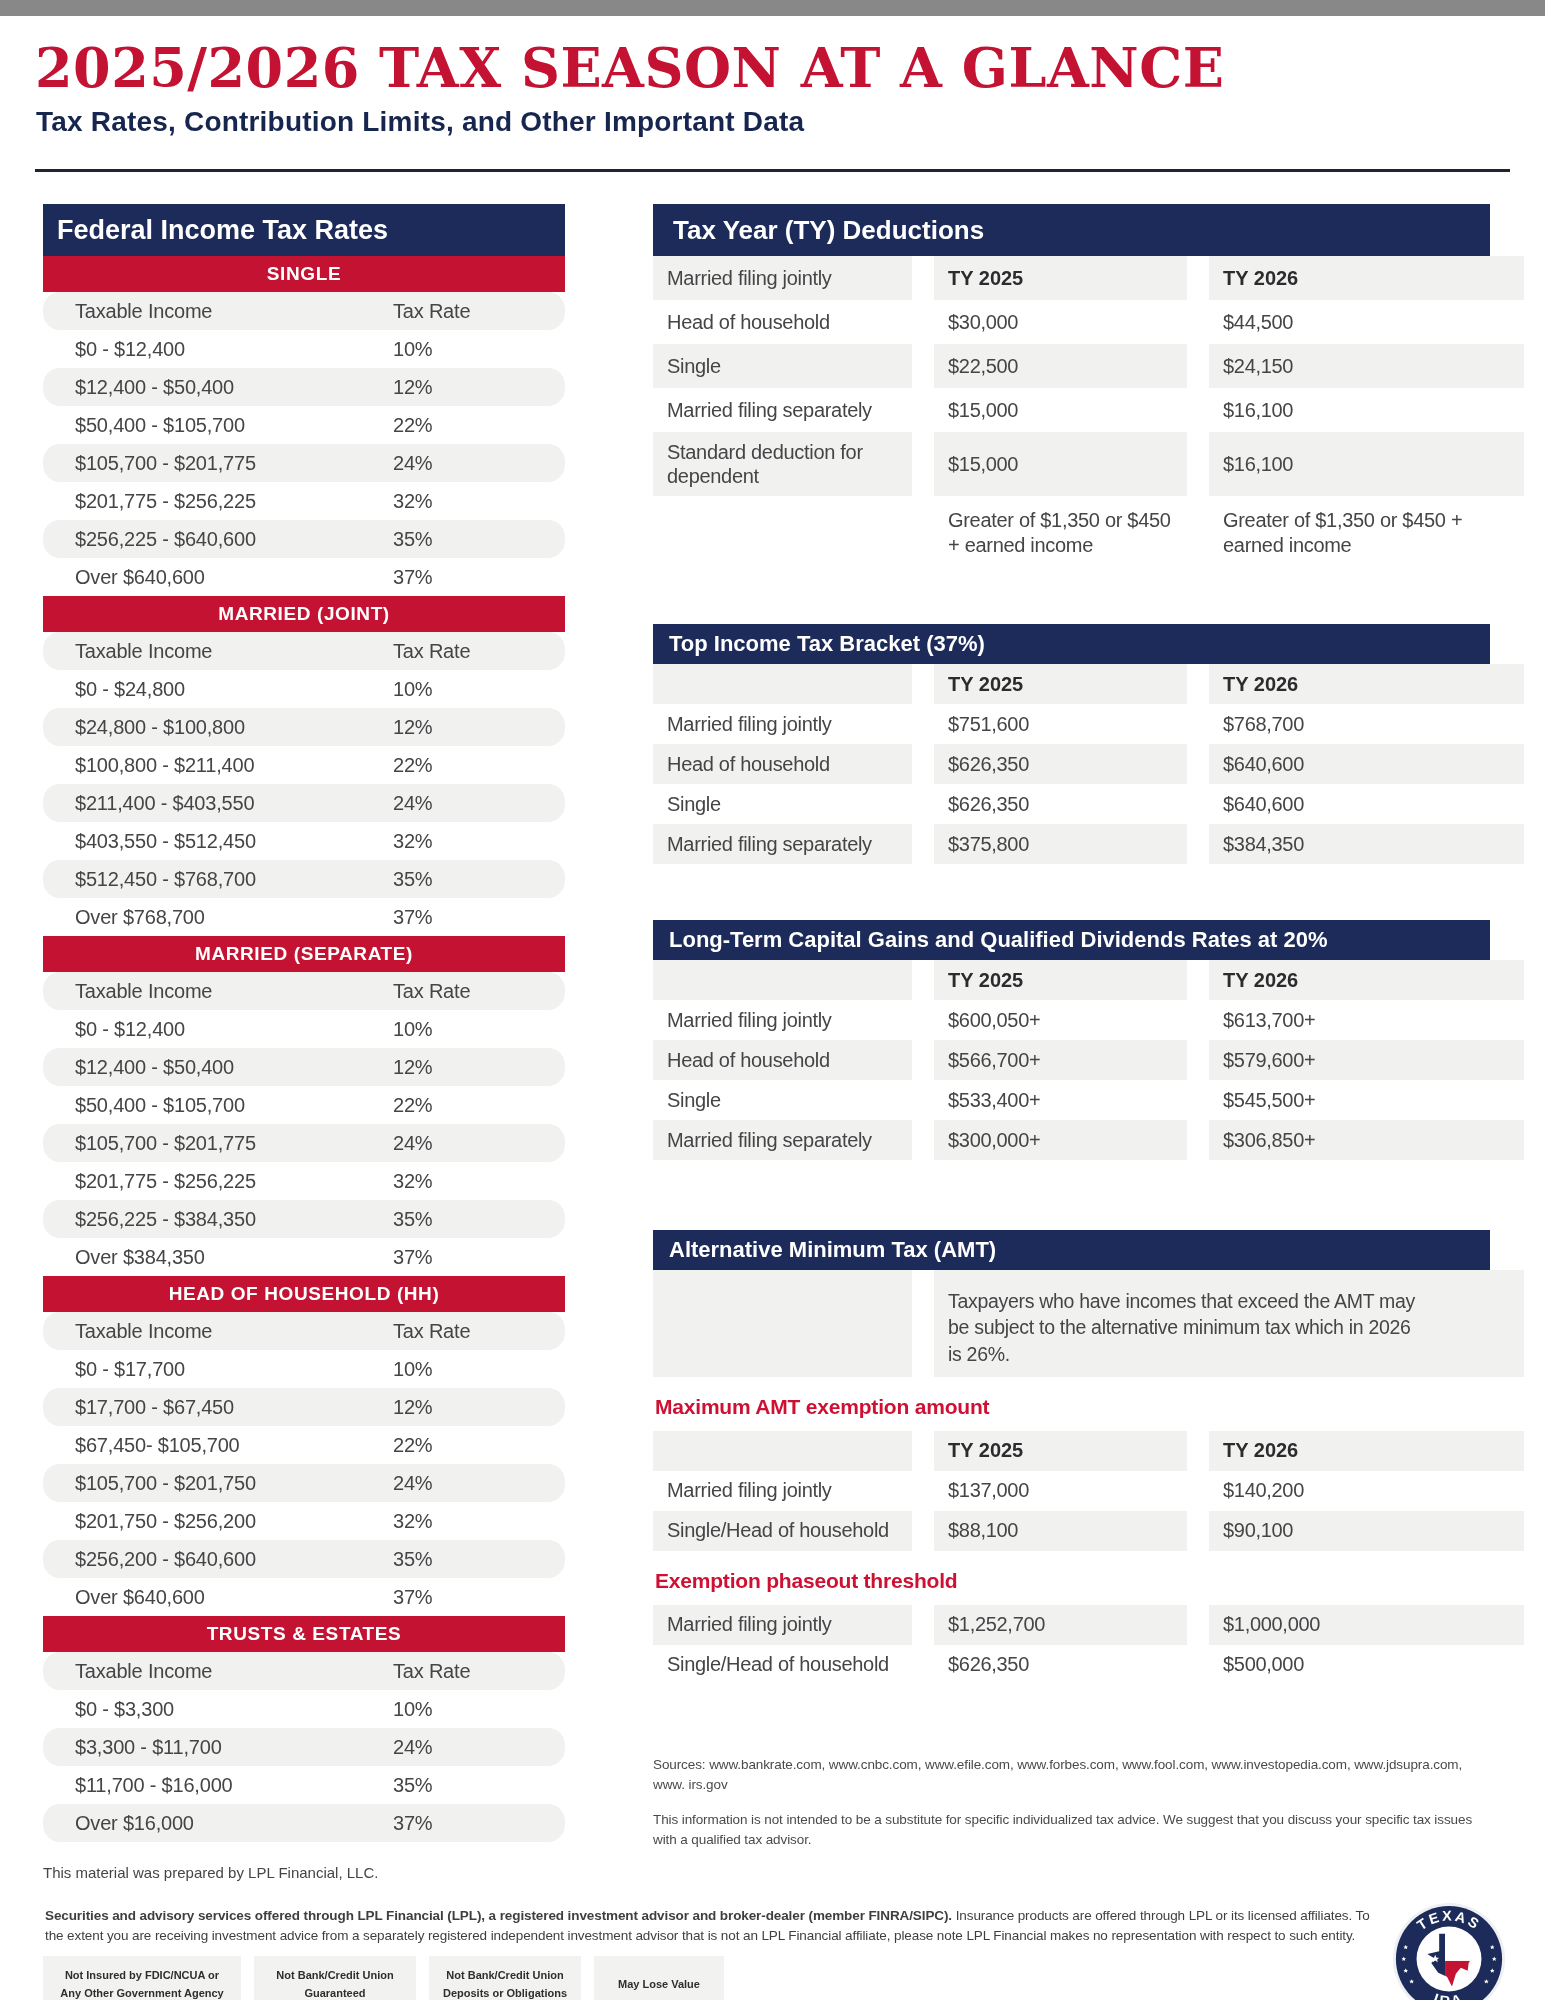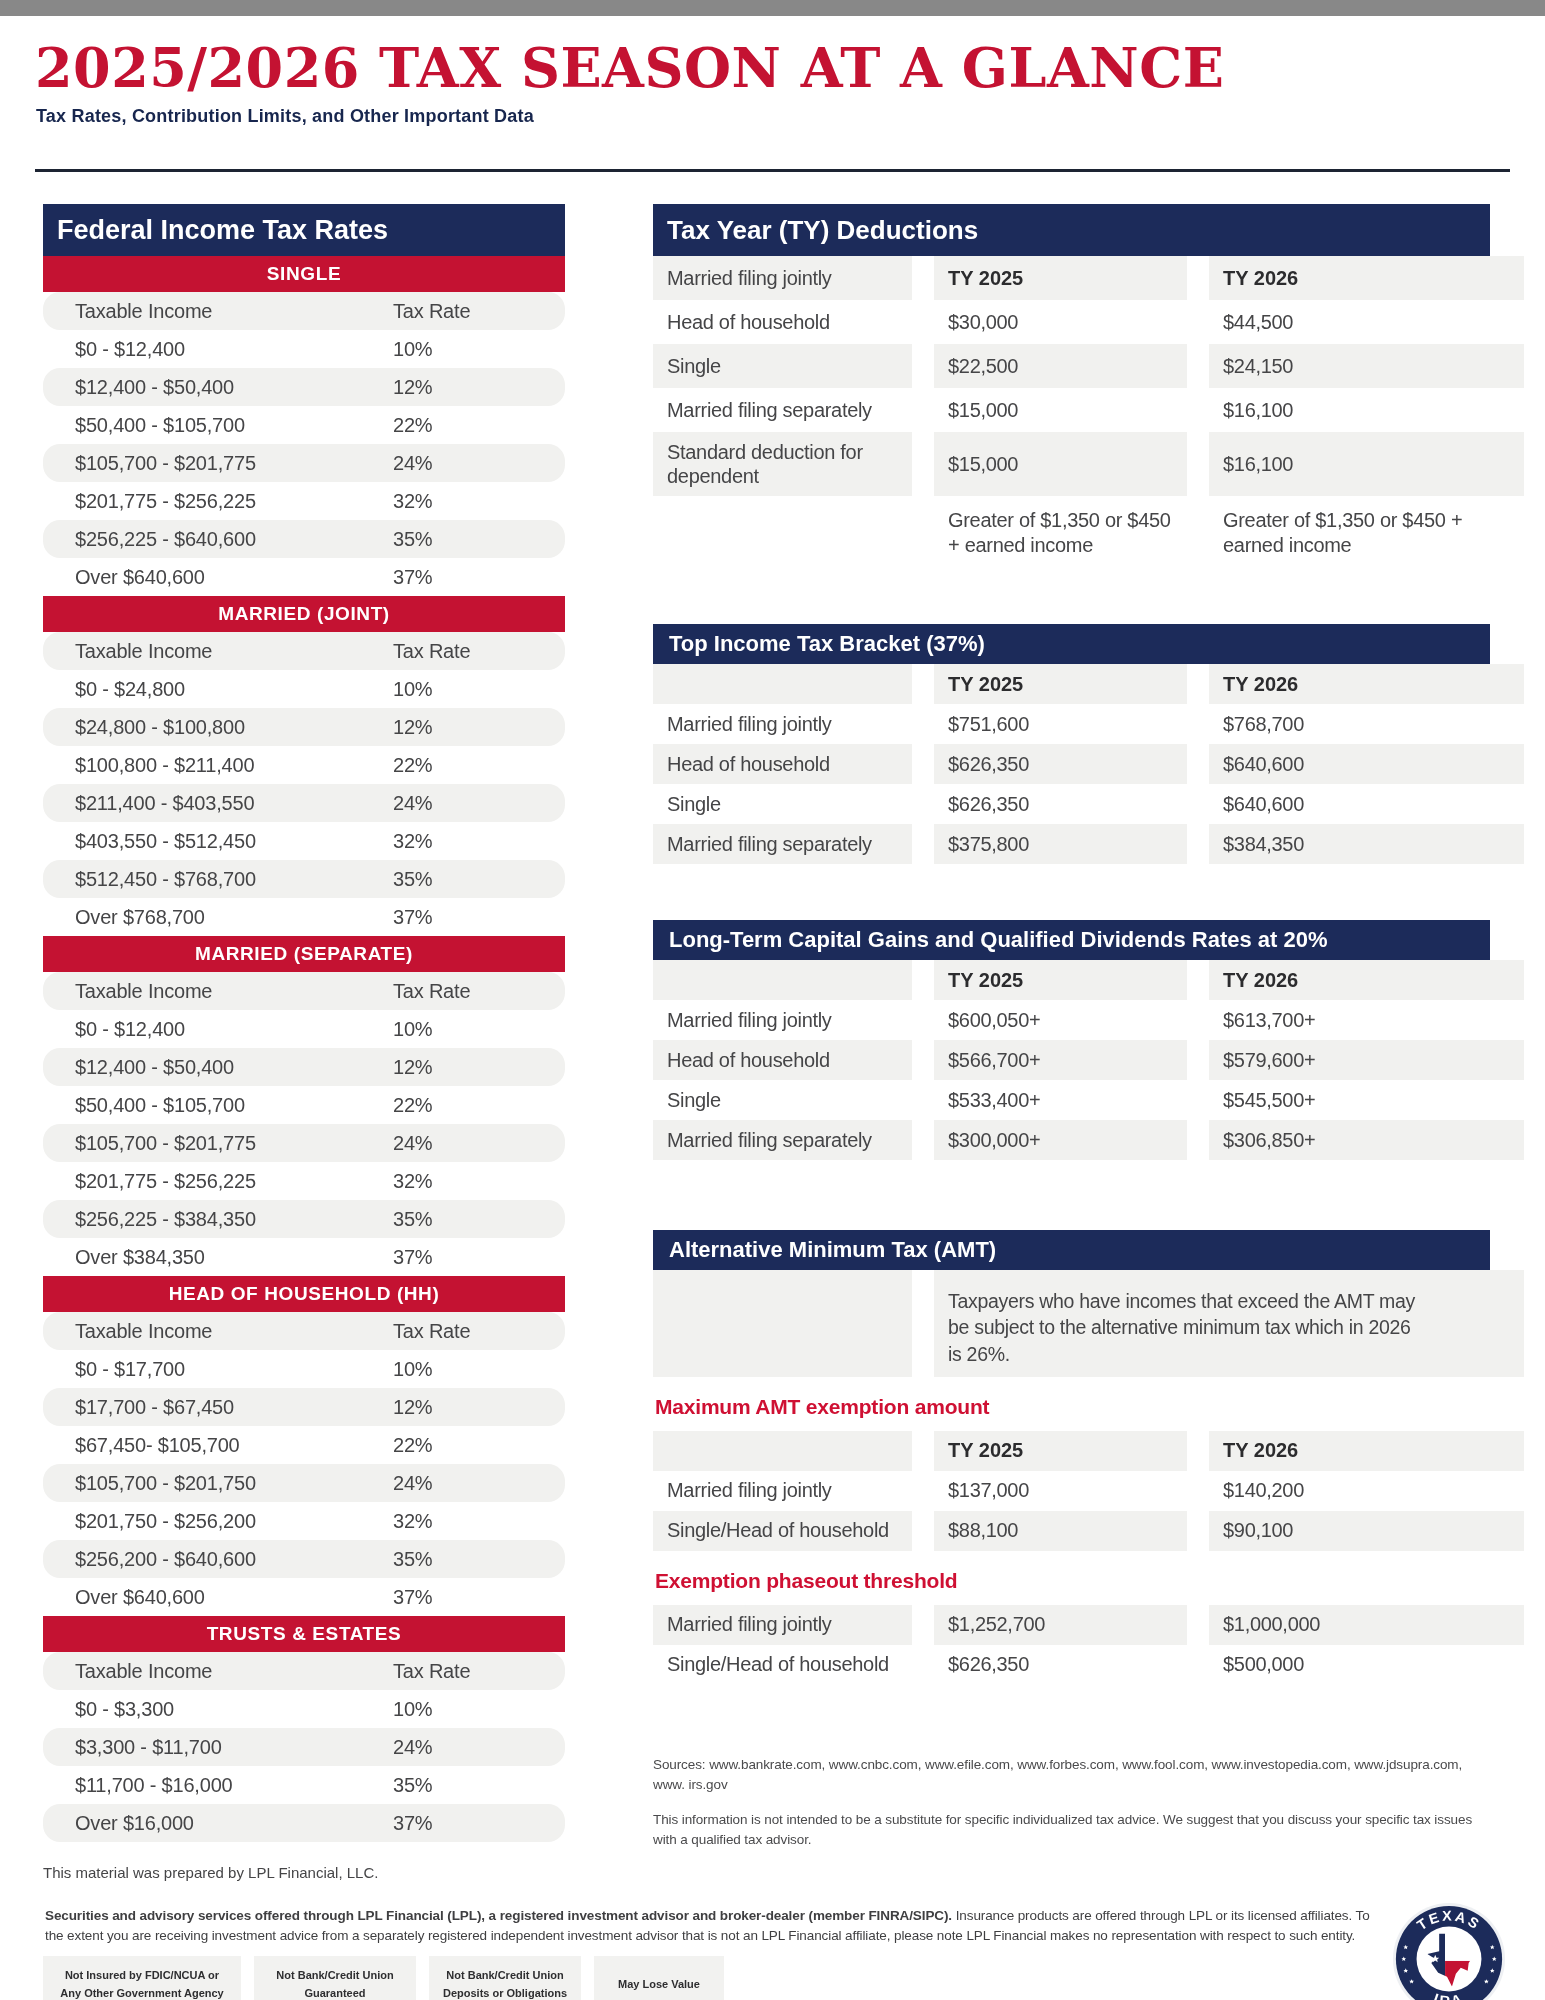--- a/index.html
+++ b/index.html
@@ -5,36 +5,36 @@
   :root{
     --navy:#1c2b5a; --red:#c41232; --gray:#f1f1ef; --ink:#454547; --rule:#1d2433;
   }
   *{margin:0;padding:0;box-sizing:border-box;}
   body{background:#888;font-family:"Liberation Sans","DejaVu Sans",sans-serif;}
   .page{position:relative;width:1545px;height:2000px;background:#ffffff;overflow:hidden;margin:16px auto;}
 
   
   .doc-title{position:absolute;left:35px;top:20px;font-family:"DejaVu Serif","Liberation Serif",serif;
     font-weight:700;font-size:54px;color:var(--red);letter-spacing:.5px;white-space:nowrap;}
-  .doc-subtitle{position:absolute;left:36px;top:90px;font-size:18px;font-weight:700;color:#17264e;letter-spacing:.2px;}
+  .doc-subtitle{position:absolute;left:36px;top:90px;font-size:28px;font-weight:700;color:#17264e;letter-spacing:.2px;}
   .header-rule{position:absolute;left:35px;top:153px;width:1475px;height:3px;background:var(--rule);}
 
   
   .left-col{position:absolute;left:43px;top:188px;width:522px;}
   .panel-header{background:var(--navy);color:#fff;font-weight:700;}
   .panel-header.big-l{height:52px;line-height:52px;font-size:27px;padding-left:14px;}
   .band{height:36px;line-height:36px;background:var(--red);color:#fff;text-align:center;
     font-weight:700;font-size:19px;letter-spacing:.6px;}
   .lrow{height:38px;display:grid;grid-template-columns:318px 1fr;align-items:center;
     padding-left:32px;font-size:20px;color:var(--ink);letter-spacing:-.2px;border-radius:17px;}
   .lrow.gray{background:var(--gray);}
 
   
   .right-col{position:absolute;left:653px;top:188px;width:837px;}
-  .panel-header.big-r{height:52px;line-height:52px;font-size:26px;padding-left:14px;}
+  .panel-header.big-r{height:52px;line-height:52px;font-size:26px;padding-left:20px;}
   .panel-header.small{height:40px;line-height:40px;font-size:22px;padding-left:16px;}
   .rrow{display:grid;grid-template-columns:259px 253px 315px;column-gap:22px;}
   .rcell{display:flex;align-items:center;padding-left:14px;padding-right:10px;
     font-size:20px;color:var(--ink);letter-spacing:-.3px;background:transparent;}
   .rcell.gray{background:var(--gray);}
   .rcell.bold{font-weight:700;color:#2c2c2e;letter-spacing:0;}
   .t44 .rrow .rcell{min-height:44px;}
   .t40 .rrow .rcell{min-height:40px;}
   .rrow.tall .rcell{min-height:64px;line-height:1.2;}
   .rrow.plain .rcell{background:transparent;align-items:flex-start;padding-top:12px;

